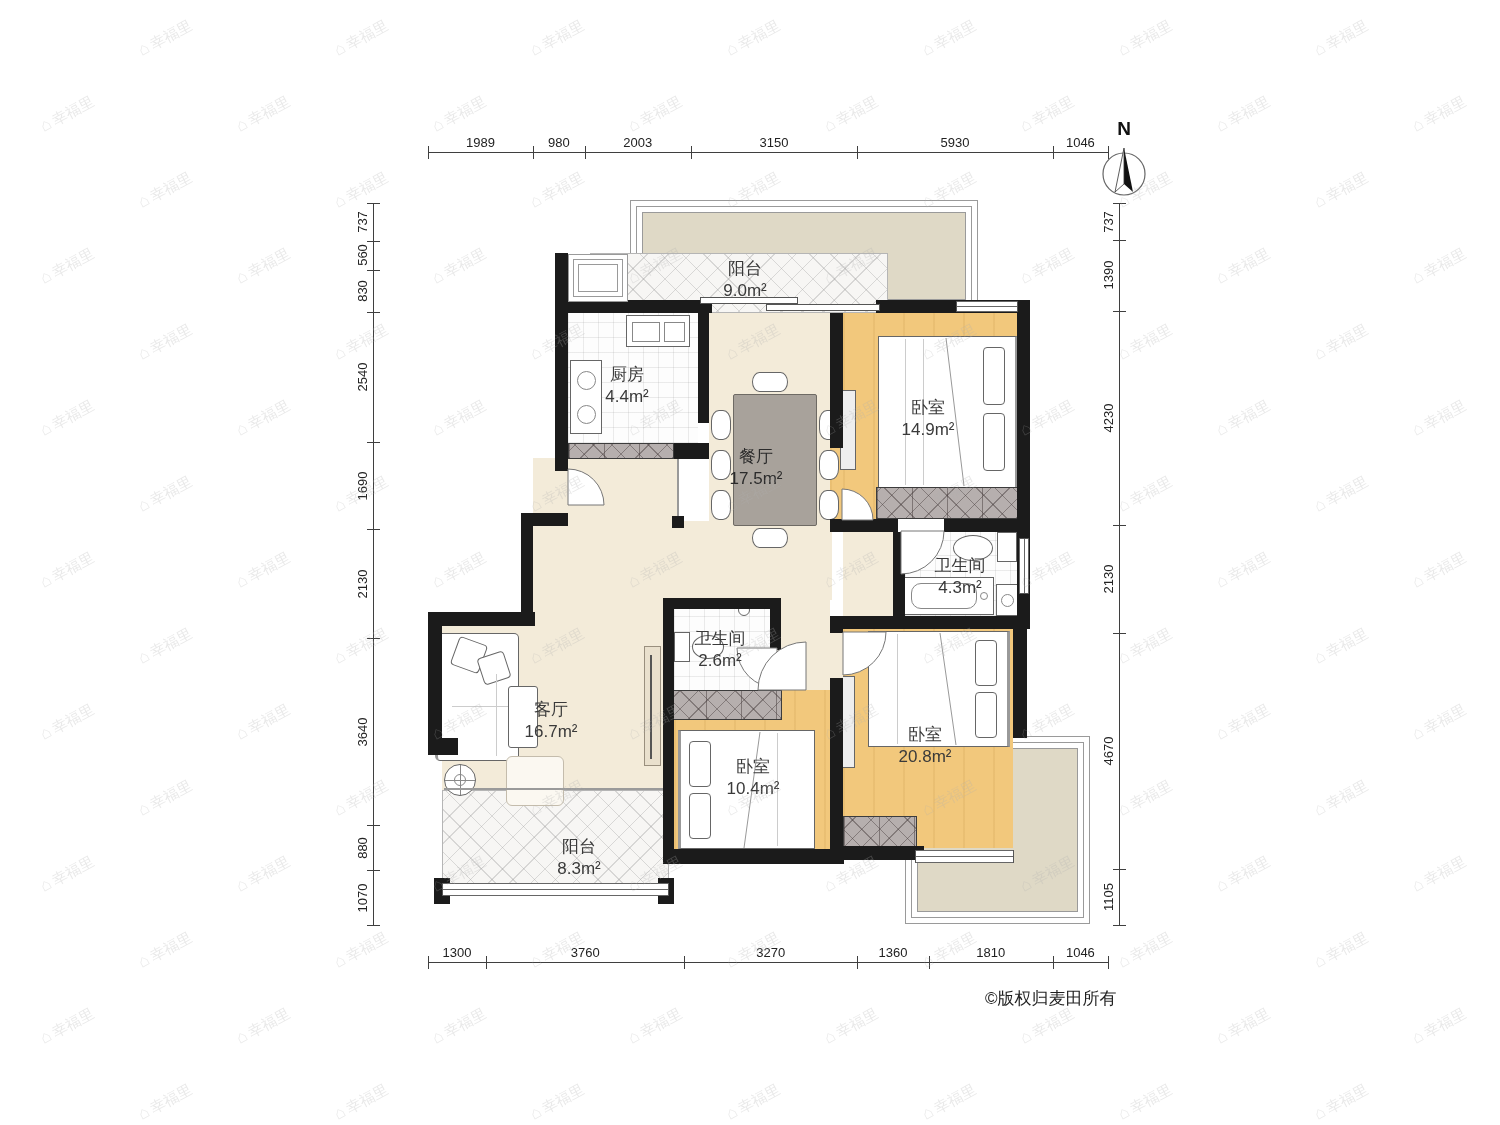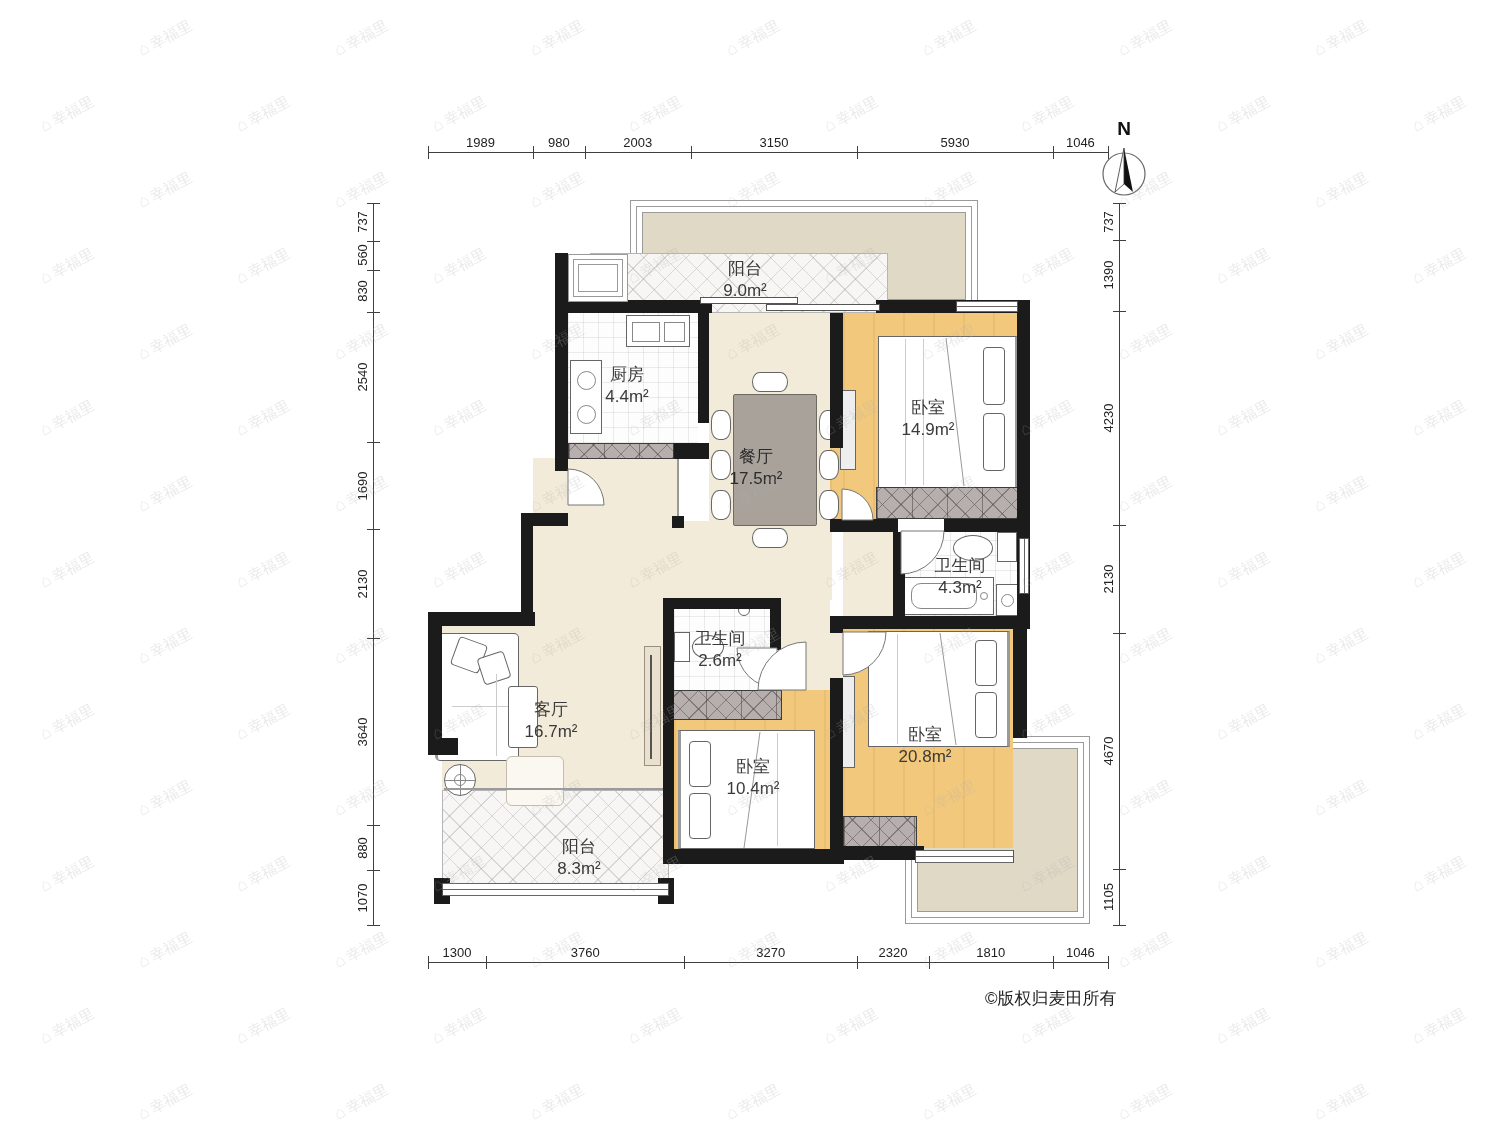--- a/index.html
+++ b/index.html
@@ -295,21 +295,21 @@
       <div class="tick" style="left: 0%;"></div>
       <div class="tick" style="left: 8.5364%;"></div>
       <div class="tick" style="left: 37.7153%;"></div>
       <div class="tick" style="left: 63.0917%;"></div>
       <div class="tick" style="left: 73.6458%;"></div>
       <div class="tick" style="left: 91.8827%;"></div>
       <div class="tick" style="left: 100%;"></div>
       <span class="dlabel" style="left: 4.2682%;">1300</span>
       <span class="dlabel" style="left: 23.1259%;">3760</span>
       <span class="dlabel" style="left: 50.4035%;">3270</span>
-      <span class="dlabel" style="left: 68.3688%;">2320</span>
+      <span class="dlabel" style="left: 68.3688%;">1360</span>
       <span class="dlabel" style="left: 82.7642%;">1810</span>
       <span class="dlabel" style="left: 95.9413%;">1046</span>
     </div>
   <div id="dim-left" class="dim dimv" style="left:352px;top:203px;width:24px;height:722px">
       <div class="dline"></div>
       <div class="tick" style="top: 0%;"></div>
       <div class="tick" style="top: 5.23549%;"></div>
       <div class="tick" style="top: 9.21361%;"></div>
       <div class="tick" style="top: 15.1098%;"></div>
       <div class="tick" style="top: 33.1534%;"></div>

